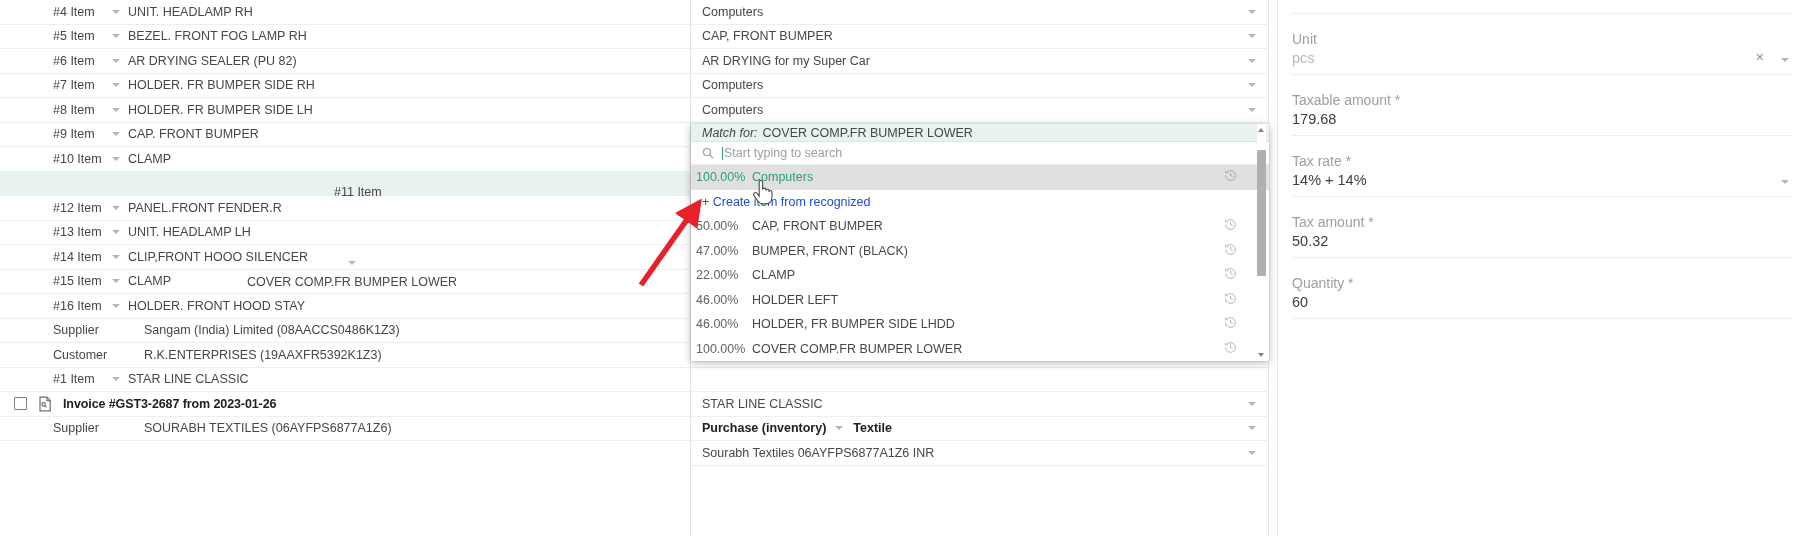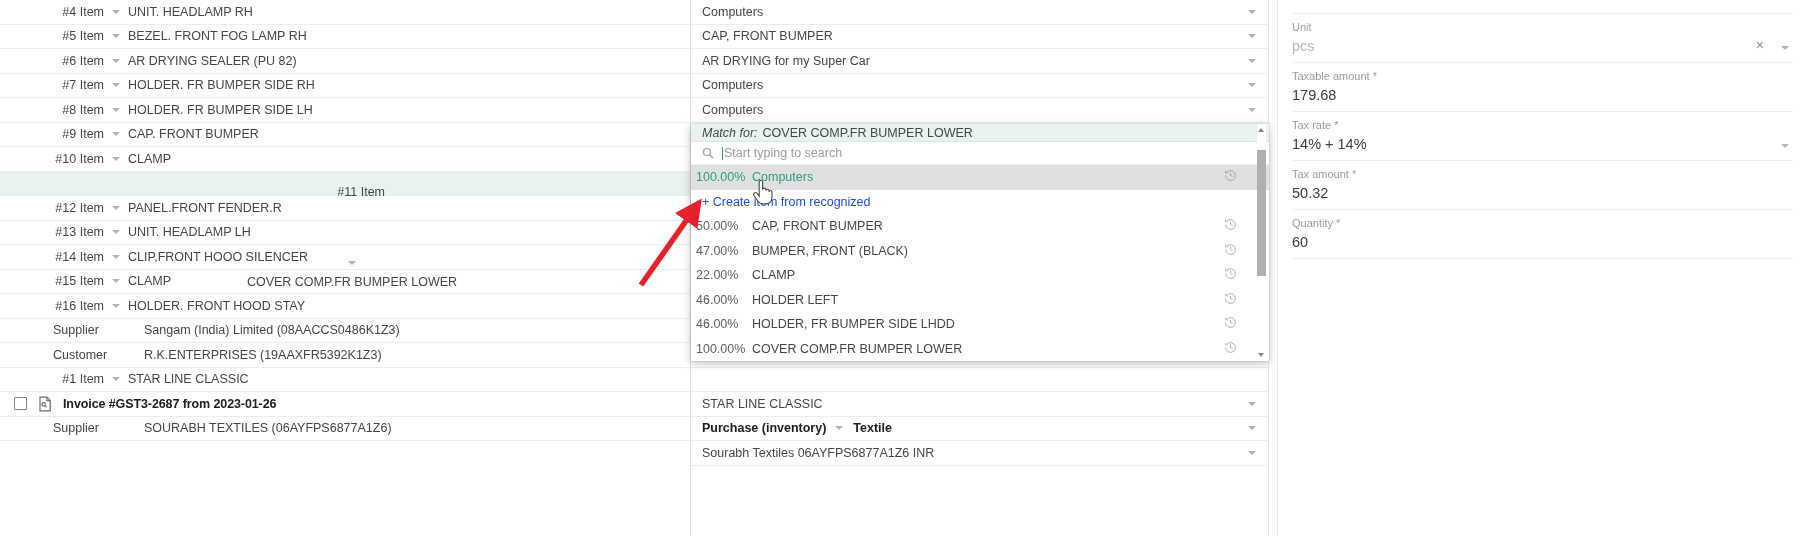--- a/index.html
+++ b/index.html
@@ -44,21 +44,20 @@
     margin-right: 11px;
     flex: 0 0 13px;
     background: #fff;
   }
   .row .idx {
     width: 66px;
     flex: 0 0 66px;
     color: #44474b;
     font-size: 12.5px;
     padding-left: 15px;
-    text-align: right;
   }
   .row .caret {
     width: 24px; flex: 0 0 24px;
     display: flex; align-items: center; justify-content: center;
   }
   .caret-glyph {
     width: 0; height: 0;
     border-left: 4.5px solid transparent;
     border-right: 4.5px solid transparent;
     border-top: 4.5px solid #b4b7ba;
@@ -217,23 +216,24 @@
     border-left: 1px solid #e5e7ea;
     padding: 0 14px 0 14px;
     position: relative;
   }
   .field {
     border-bottom: 1px solid #eceef0;
     padding: 6px 0 5px 0;
     position: relative;
   }
   .field .flabel {
-    font-size: 11px;
+    font-size: 14px;
     color: #9aa0a6;
     line-height: 15px;
+    margin-top: 12px;
   }
   .field .fvalue {
     font-size: 14.5px;
     color: #3c4043;
     line-height: 22px;
   }
   .field .fvalue.muted { color: #b5b9bd; }
   .field .fcaret {
     position: absolute; right: 4px; bottom: 12px;
   }

